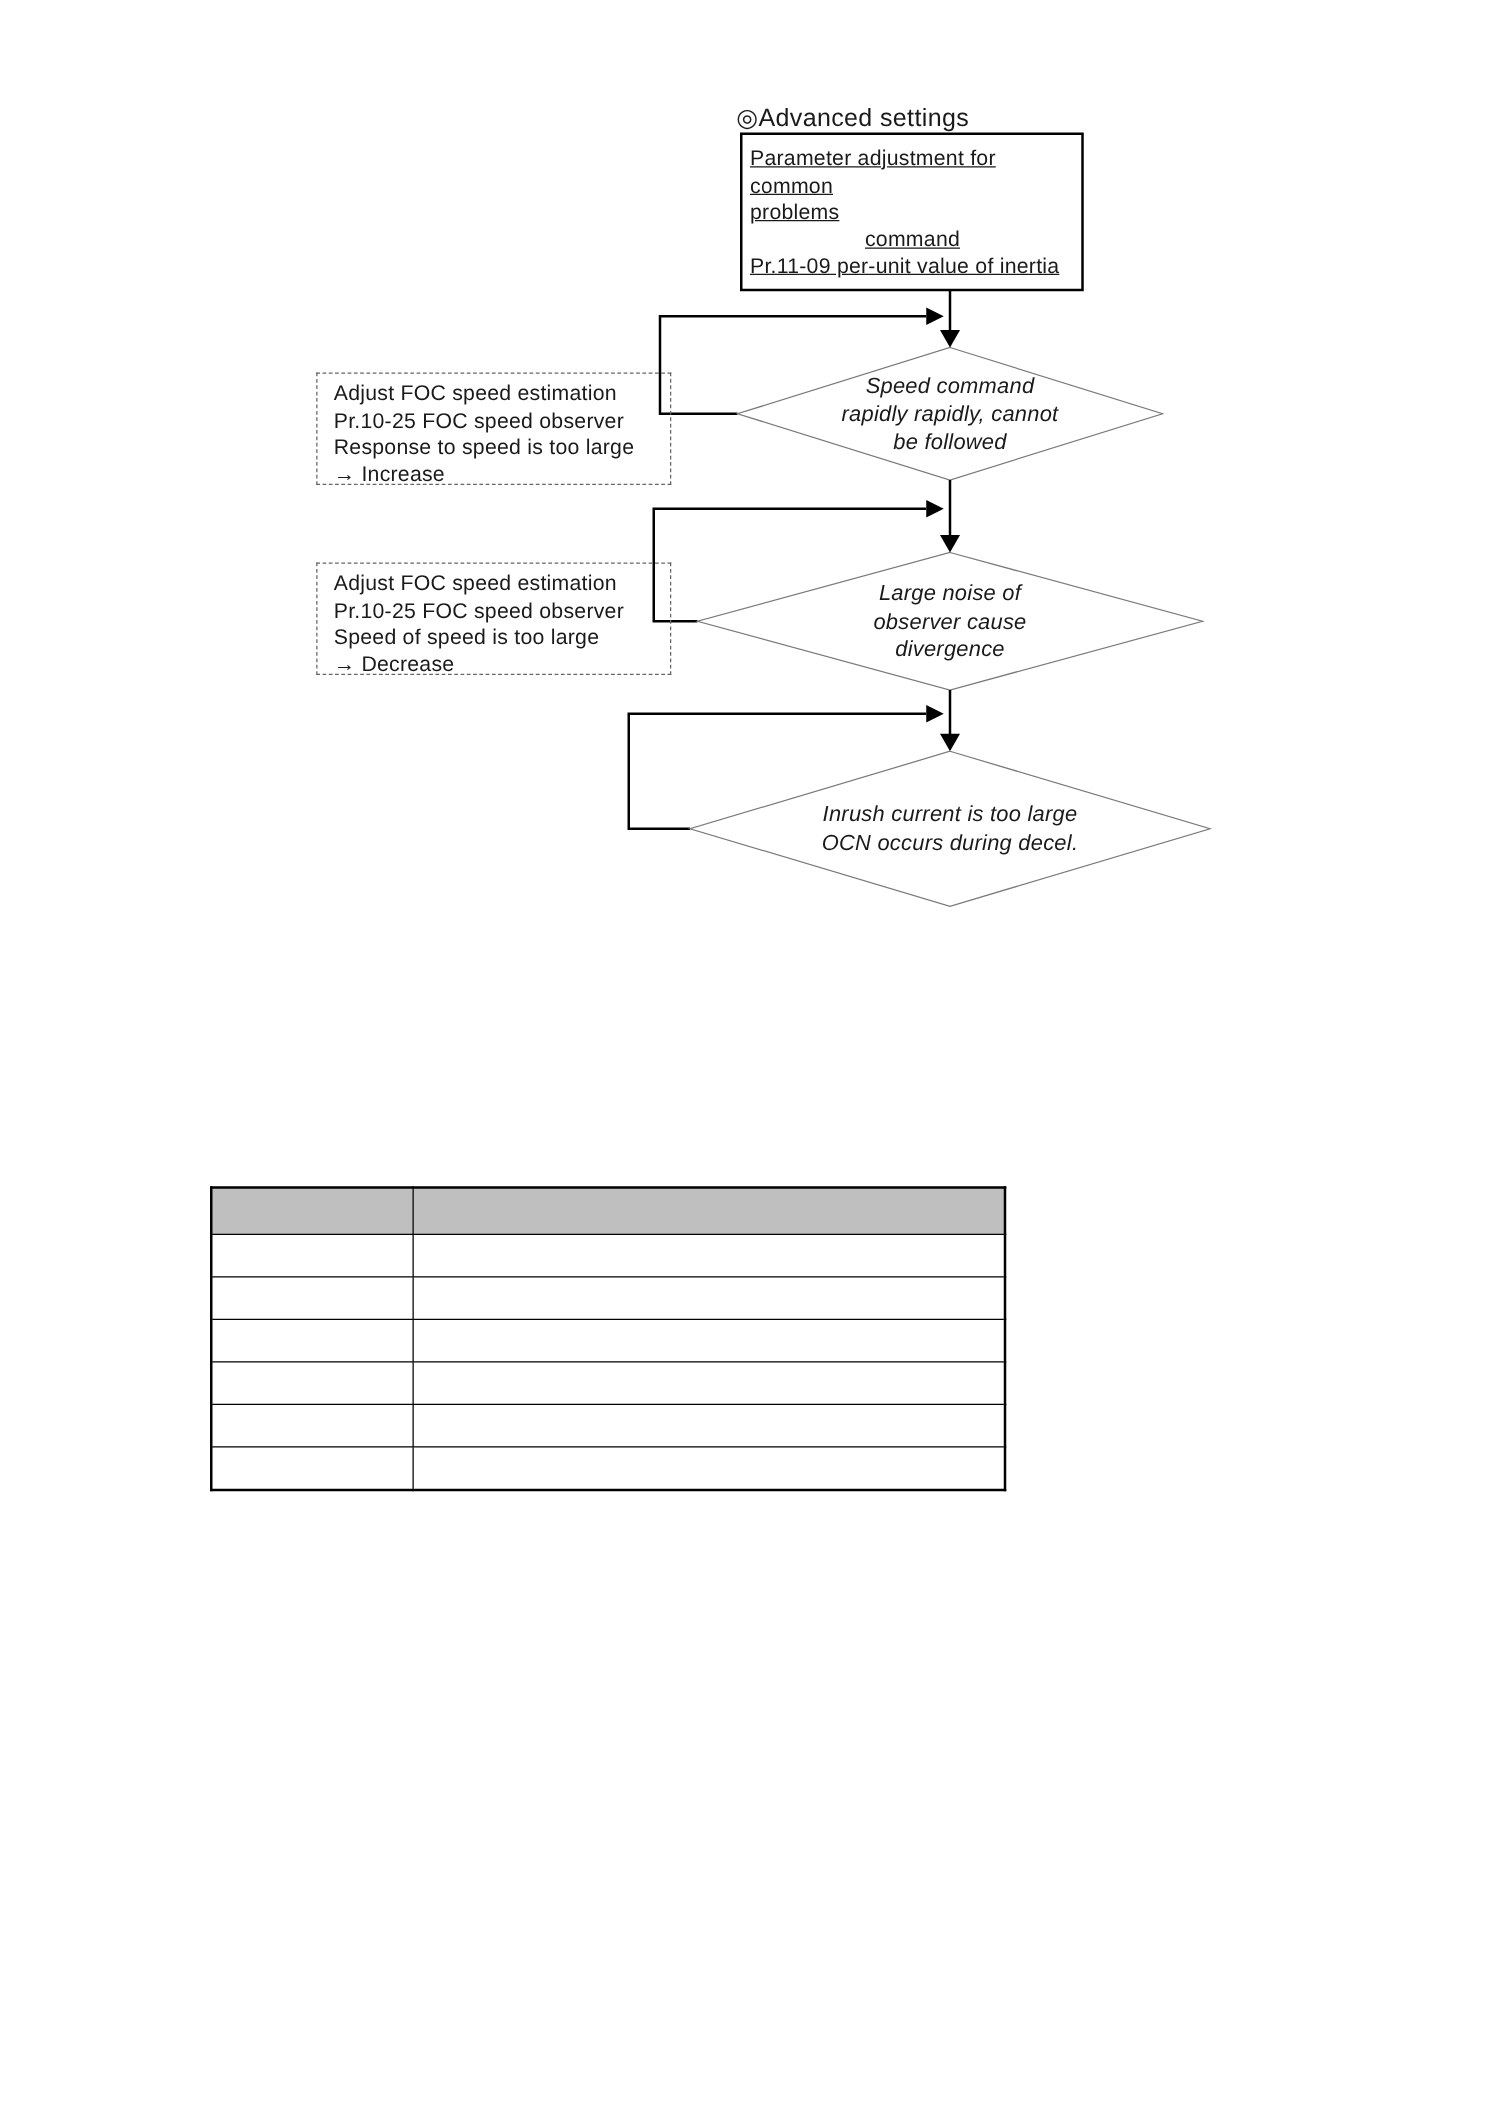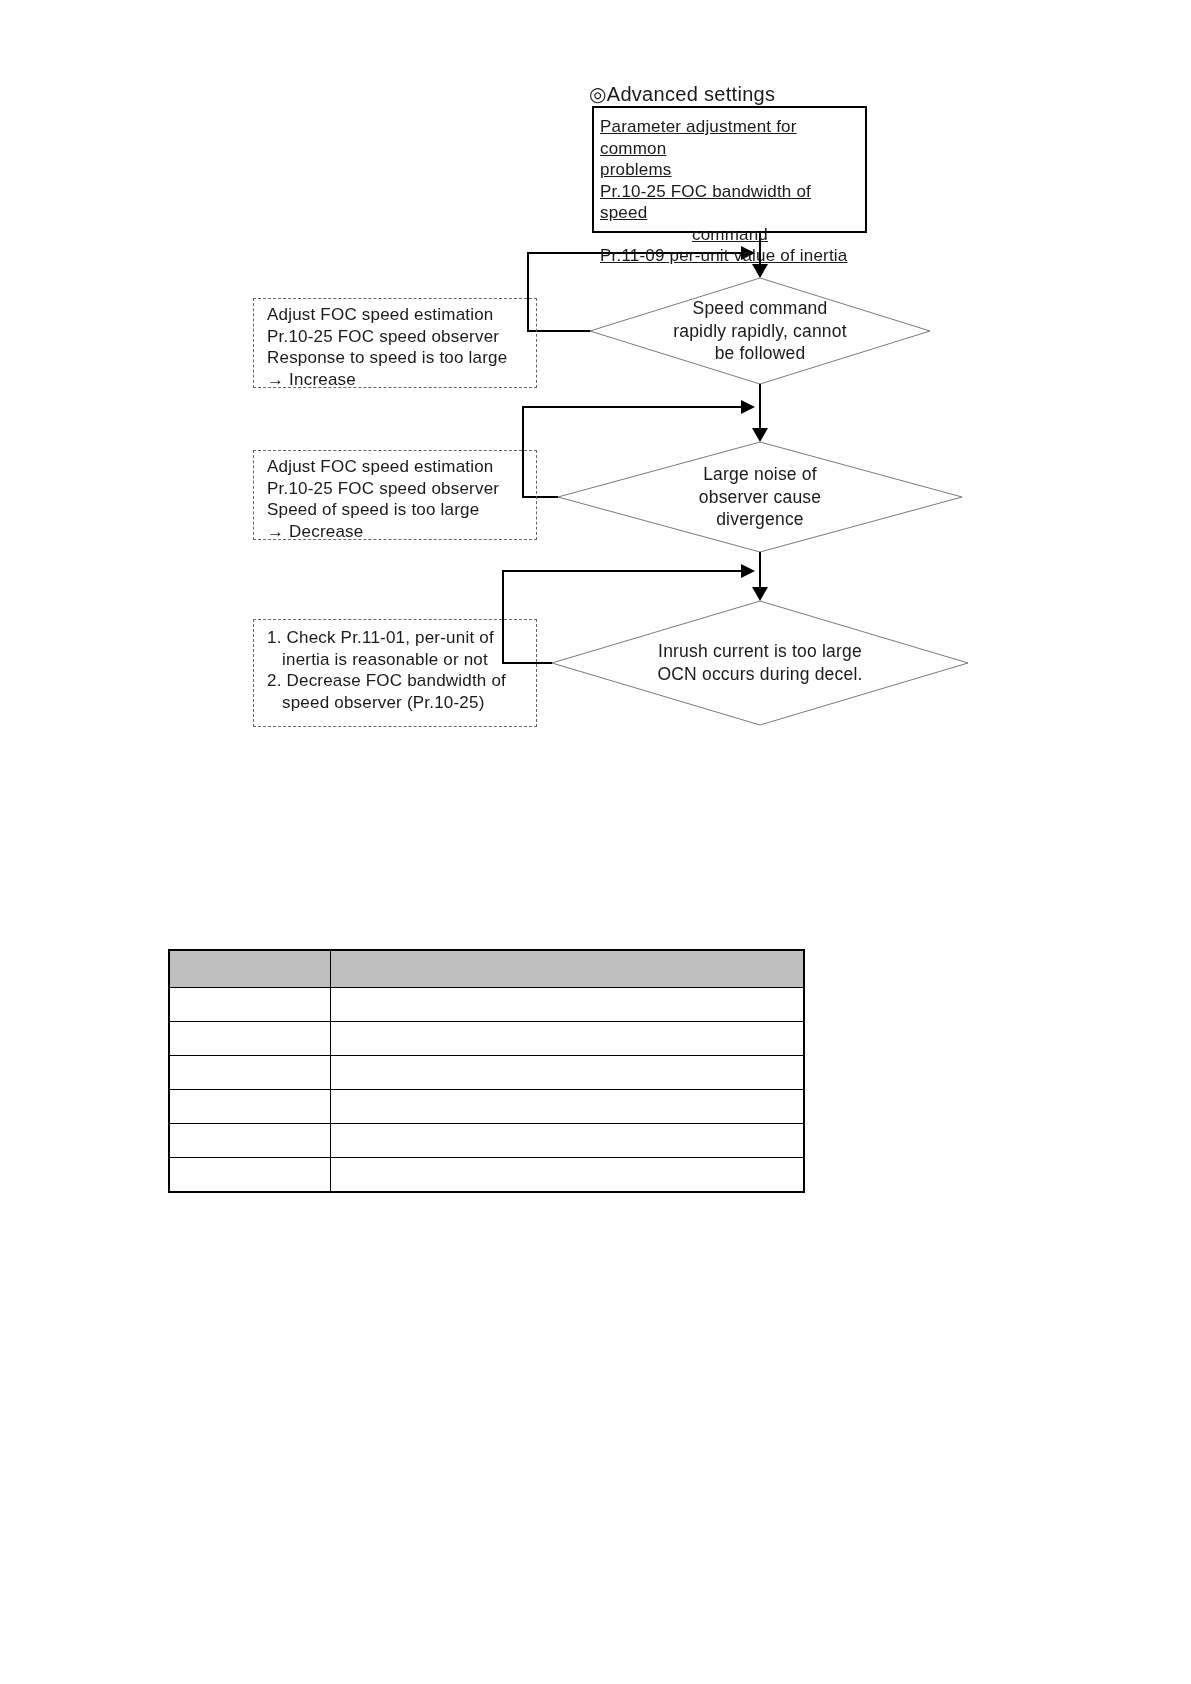--- a/index.html
+++ b/index.html
@@ -6,21 +6,21 @@
   body{font-family:"Liberation Sans","DejaVu Sans",sans-serif;color:#1a1a1a;}
   .page{position:relative;width:1191px;height:1208px;background:#fff;overflow:hidden;}
   .abs{position:absolute;}
   svg{position:absolute;left:0;top:0;}
 
   .fc-title{left:589px;top:82px;font-size:20px;letter-spacing:0.3px;white-space:nowrap;}
 
   .pbox-text{left:600px;top:116px;width:260px;font-size:17px;line-height:21.5px;letter-spacing:0.2px;text-decoration:underline;}
   .pbox-text .center{text-align:center;}
 
-  .diamond-text{font-size:17.5px;line-height:22.5px;text-align:center;letter-spacing:0.2px;}
+  .diamond-text{font-size:17.5px;line-height:22.5px;text-align:center;letter-spacing:0.2px;font-style:italic;}
   .d1{left:610px;top:297px;width:300px;}
   .d2{left:610px;top:463px;width:300px;}
   .d3{left:590px;top:640px;width:340px;}
 
   .remedy{border:1.5px dashed #666;background:transparent;font-size:17px;line-height:21.5px;letter-spacing:0.2px;}
   .remedy .ln{padding-left:13px;}
   .remedy .ln.indent{padding-left:28px;}
   .r1{left:253px;top:298px;width:282px;height:83px;padding-top:5px;}
   .r2{left:253px;top:450px;width:282px;height:83px;padding-top:5px;}
   .r3{left:253px;top:619px;width:282px;height:99px;padding-top:7px;}
@@ -68,21 +68,20 @@
     <polygon points="752,587 768,587 760,601" fill="#000"></polygon>
 
     <rect x="593" y="107" width="273" height="125" fill="#ffffff" stroke="#000" stroke-width="2"></rect>
   </svg>
 
   <div class="abs fc-title">◎Advanced settings</div>
 
   <div class="abs pbox-text">
     <div>Parameter adjustment for common</div>
     <div>problems</div>
-    <div>Pr.10-25 FOC bandwidth of speed</div>
     <div class="center">command</div>
     <div>Pr.11-09 per-unit value of inertia</div>
   </div>
 
   <div class="abs diamond-text d1">
     <div>Speed command</div>
     <div>rapidly rapidly, cannot</div>
     <div>be followed</div>
   </div>
 
@@ -104,26 +103,20 @@
     <div class="ln">→ Increase</div>
   </div>
 
   <div class="abs remedy r2">
     <div class="ln">Adjust FOC speed estimation</div>
     <div class="ln">Pr.10-25 FOC speed observer</div>
     <div class="ln">Speed of speed is too large</div>
     <div class="ln">→ Decrease</div>
   </div>
 
-  <div class="abs remedy r3">
-    <div class="ln">1. Check Pr.11-01, per-unit of</div>
-    <div class="ln indent">inertia is reasonable or not</div>
-    <div class="ln">2. Decrease FOC bandwidth of</div>
-    <div class="ln indent">speed observer (Pr.10-25)</div>
-  </div>
 
   <div class="abs t1">
     <table class="doc">
       <thead>
         <tr>
           <th class="c1"></th>
           <th></th>
         </tr>
       </thead>
       <tbody>

